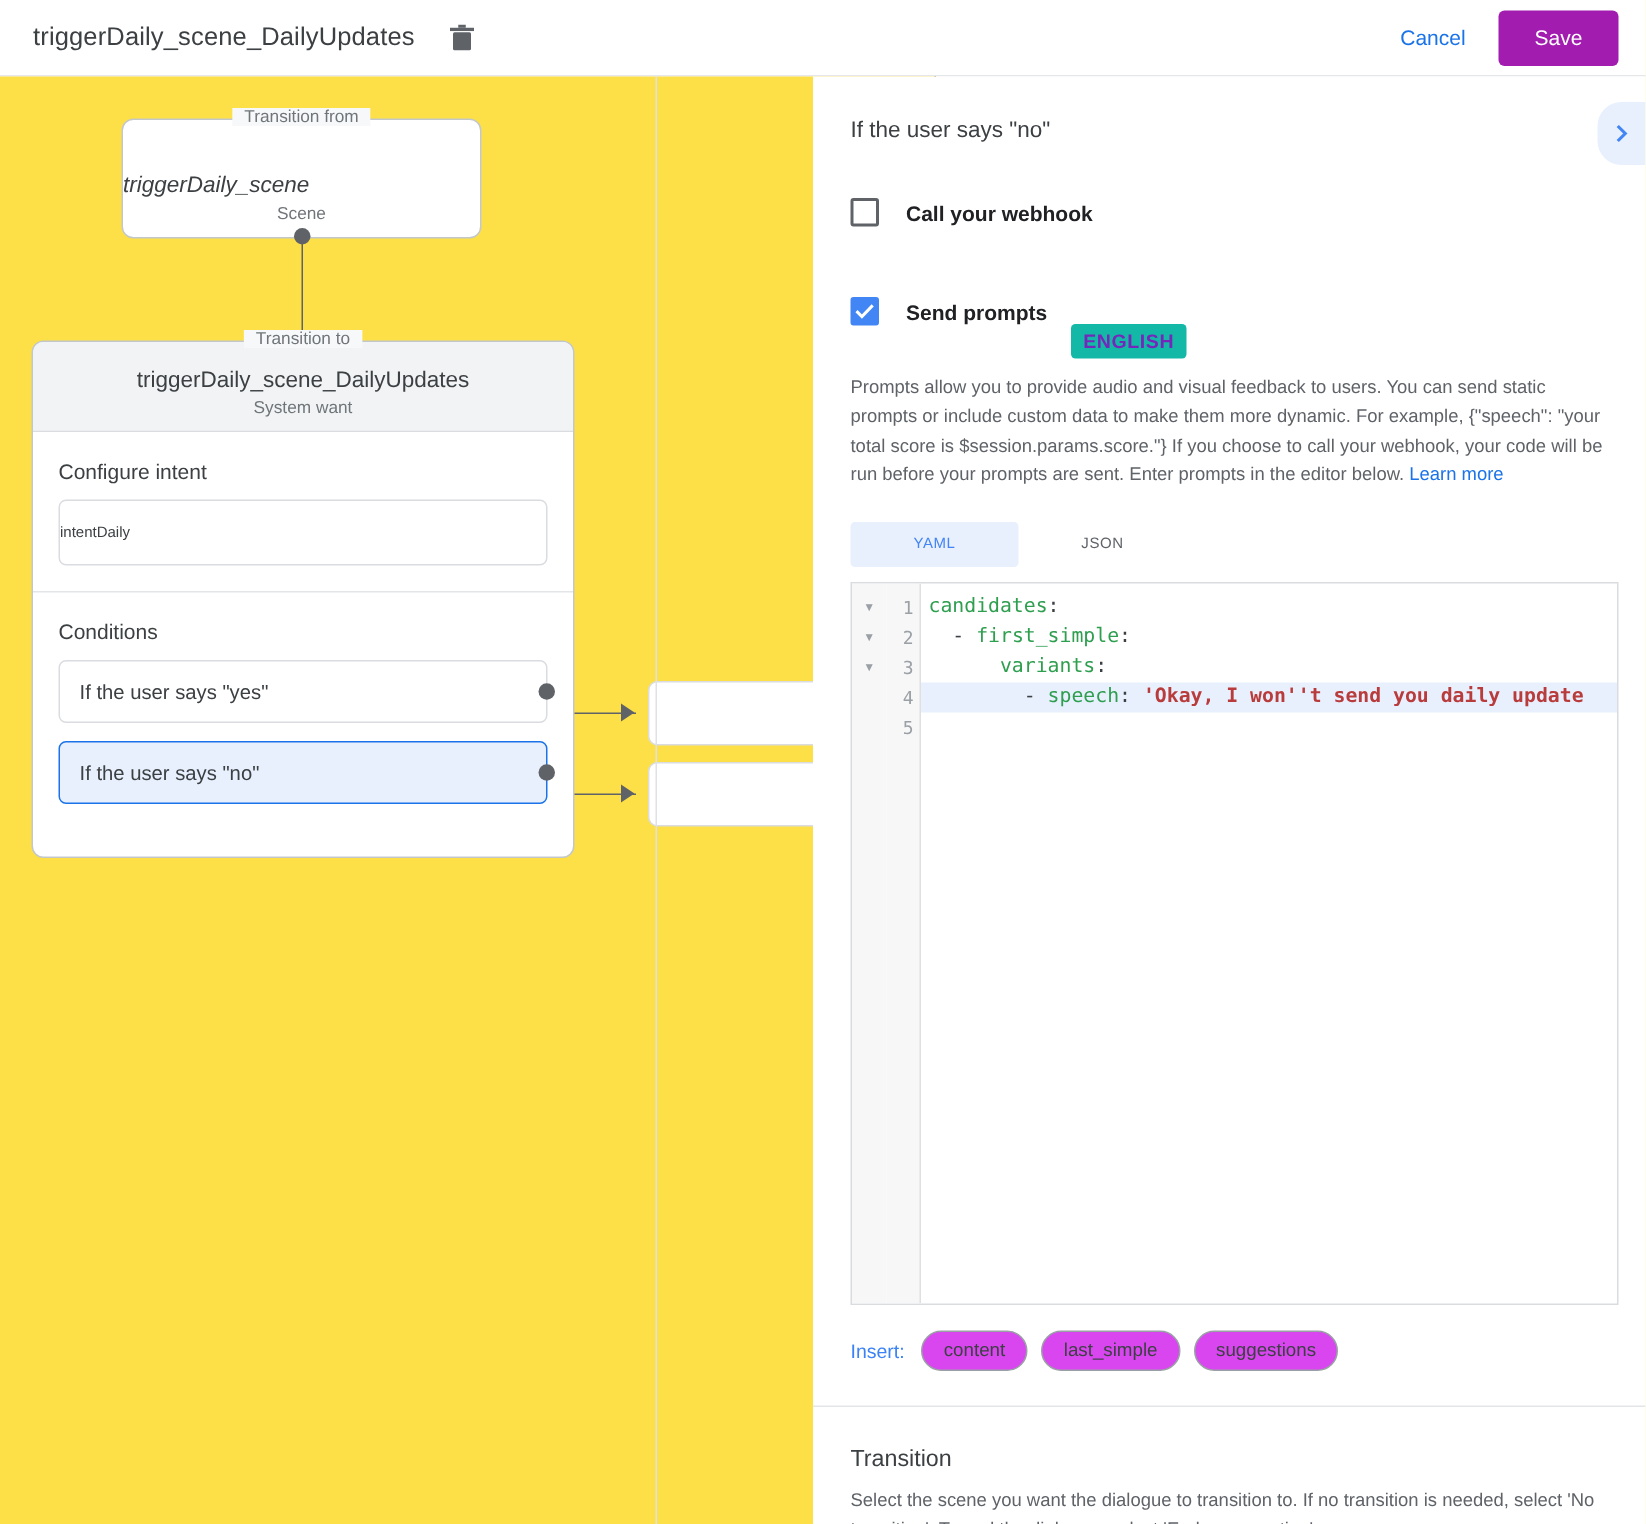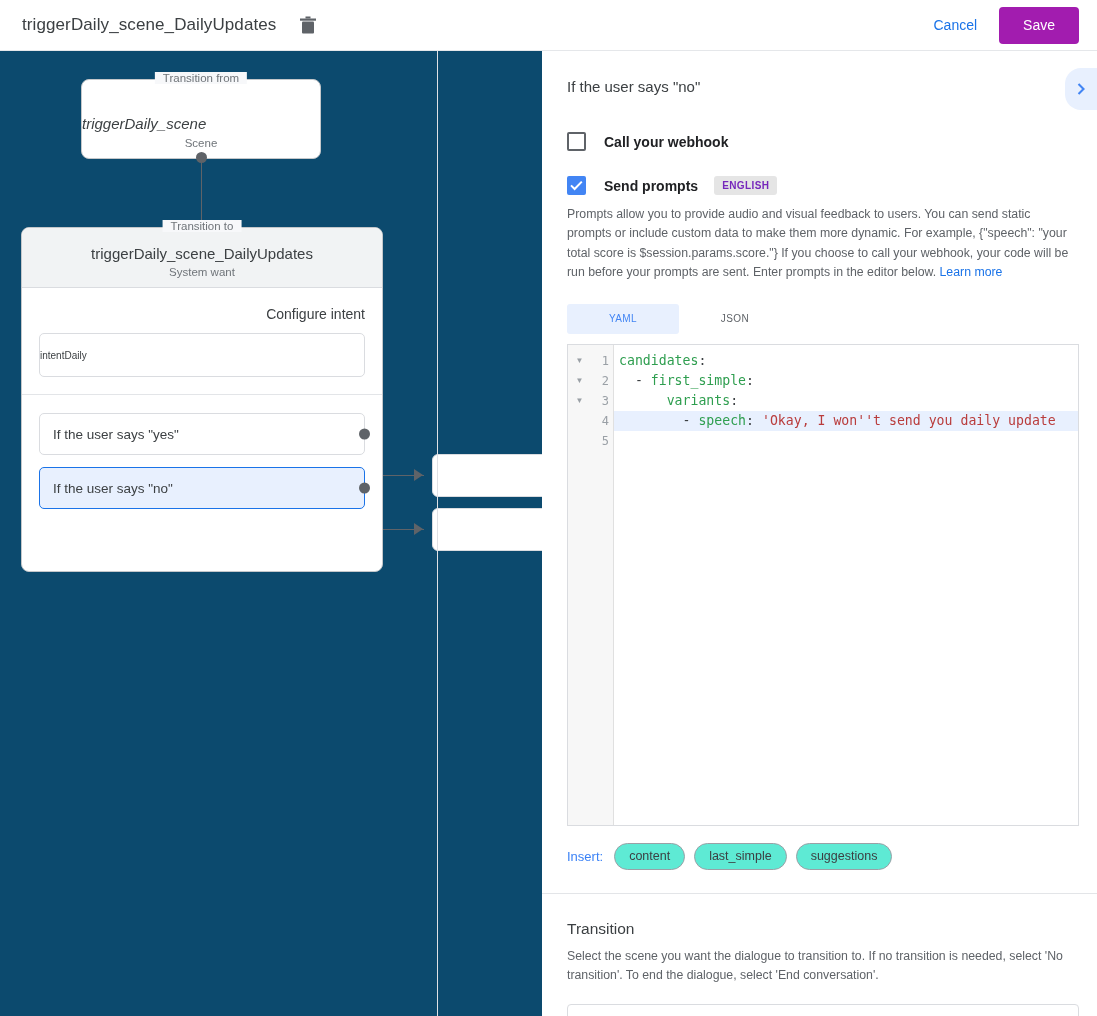--- a/index.html
+++ b/index.html
@@ -44,21 +44,21 @@
     border: none; cursor: pointer;
     padding: 0 24px; height: 37px;
     border-radius: 4px; margin-left: 8px; margin-right: 18px;
     font-family: "Liberation Sans", sans-serif;
   }
 
   
   .canvas {
     position: absolute; top: 51px; left: 0;
     width: 624px; height: 965px;
-    background: #0c4a6e;
+    background: #fde047;
     border-right: 1px solid #404040;
     overflow: hidden;
   }
 
   .fieldset-box {
     position: absolute;
     border: 1px solid #c4c7ca;
     border-radius: 8px;
     background: #ffffff;
   }
@@ -124,21 +124,21 @@
     padding-top: 17px;
   }
   .node-to-head .node-title {
     text-align: center; font-size: 15px; color: #3c4043;
   }
   .node-to-head .node-sub {
     text-align: center; margin-top: 4px; font-size: 11.5px; color: #70757a;
   }
 
   .section-block { padding: 18px 17px 17px 17px; }
-  .section-block.bordered { border-bottom: 1px solid #e3e5e8; text-align: right; }
+  .section-block.bordered { border-bottom: 1px solid #e3e5e8; }
   .section-label {
     font-size: 14px; color: #3c4043; margin-bottom: 11px;
   }
   .field-box {
     height: 44px;
     border: 1px solid #dadce0;
     border-radius: 5px;
     background: #ffffff;
     display: flex; align-items: center;
     font-size: 10px; color: #3c4043;
@@ -238,27 +238,28 @@
     background: #4285f4;
     border-color: #4285f4;
     display: flex; align-items: center; justify-content: center;
   }
   .check-label {
     margin-left: 18px;
     font-size: 14px; font-weight: bold; color: #202124;
   }
   .lang-badge {
     margin-left: 16px;
-    background: #e5e5e5;
+    background: #14b8a6;
     color: #7627bb;
-    font-size: 10px;
+    font-size: 13px;
     font-weight: bold;
     letter-spacing: .4px;
     padding: 4px 8px;
     border-radius: 3px;
+    margin-top: 40px;
   }
   .helper-text {
     margin-top: 10px;
     font-size: 12.3px;
     line-height: 1.58;
     color: #5f6368;
     max-width: 512px;
   }
   .link { color: #1a73e8; text-decoration: none; cursor: pointer; }
 
@@ -318,38 +319,38 @@
     height: 20px; line-height: 20px;
     font-family: "DejaVu Sans Mono", monospace;
     font-size: 13.2px;
     white-space: pre;
     padding-left: 5px;
     color: #3c4043;
   }
   .cline.hl { background: #e8f0fe; }
   .tok-key { color: #2e9e4f; }
   .tok-punc { color: #3c4043; }
-  .tok-str { color: #b93c3c; }
+  .tok-str { color: #b93c3c; font-weight: bold; }
 
   
   .insert-row {
     display: flex; align-items: center;
     margin-top: 17px;
   }
   .insert-label { font-size: 13px; color: #3b82f6; margin-right: 11px; }
   .chip {
     border: 1px solid #9aa0a6;
     border-radius: 14px;
     height: 27px;
     padding: 0 14px;
     display: flex; align-items: center;
     font-size: 12.5px; color: #3c4043;
     margin-right: 9px;
     cursor: pointer;
-    background: #5eead4;
+    background: #d946ef;
   }
 
   .divider {
     margin-top: 23px;
     width: 555px; height: 1px;
     background: #e3e5e8;
     margin-left: -25px;
   }
 
   .transition-title {
@@ -403,20 +404,21 @@
       <div class="node-title">triggerDaily_scene_DailyUpdates</div>
       <div class="node-sub">System want</div>
     </div>
 
     <div class="section-block bordered">
       <div class="section-label">Configure intent</div>
       <div class="field-box">intentDaily</div>
     </div>
 
     <div class="section-block">
+      <div class="section-label">Conditions</div>
       <div class="cond-box">
         <span>If the user says "yes"</span>
         <span class="cond-dot"></span>
       </div>
       <div class="cond-box selected">
         <span>If the user says "no"</span>
         <span class="cond-dot"></span>
       </div>
     </div>
   </div>

